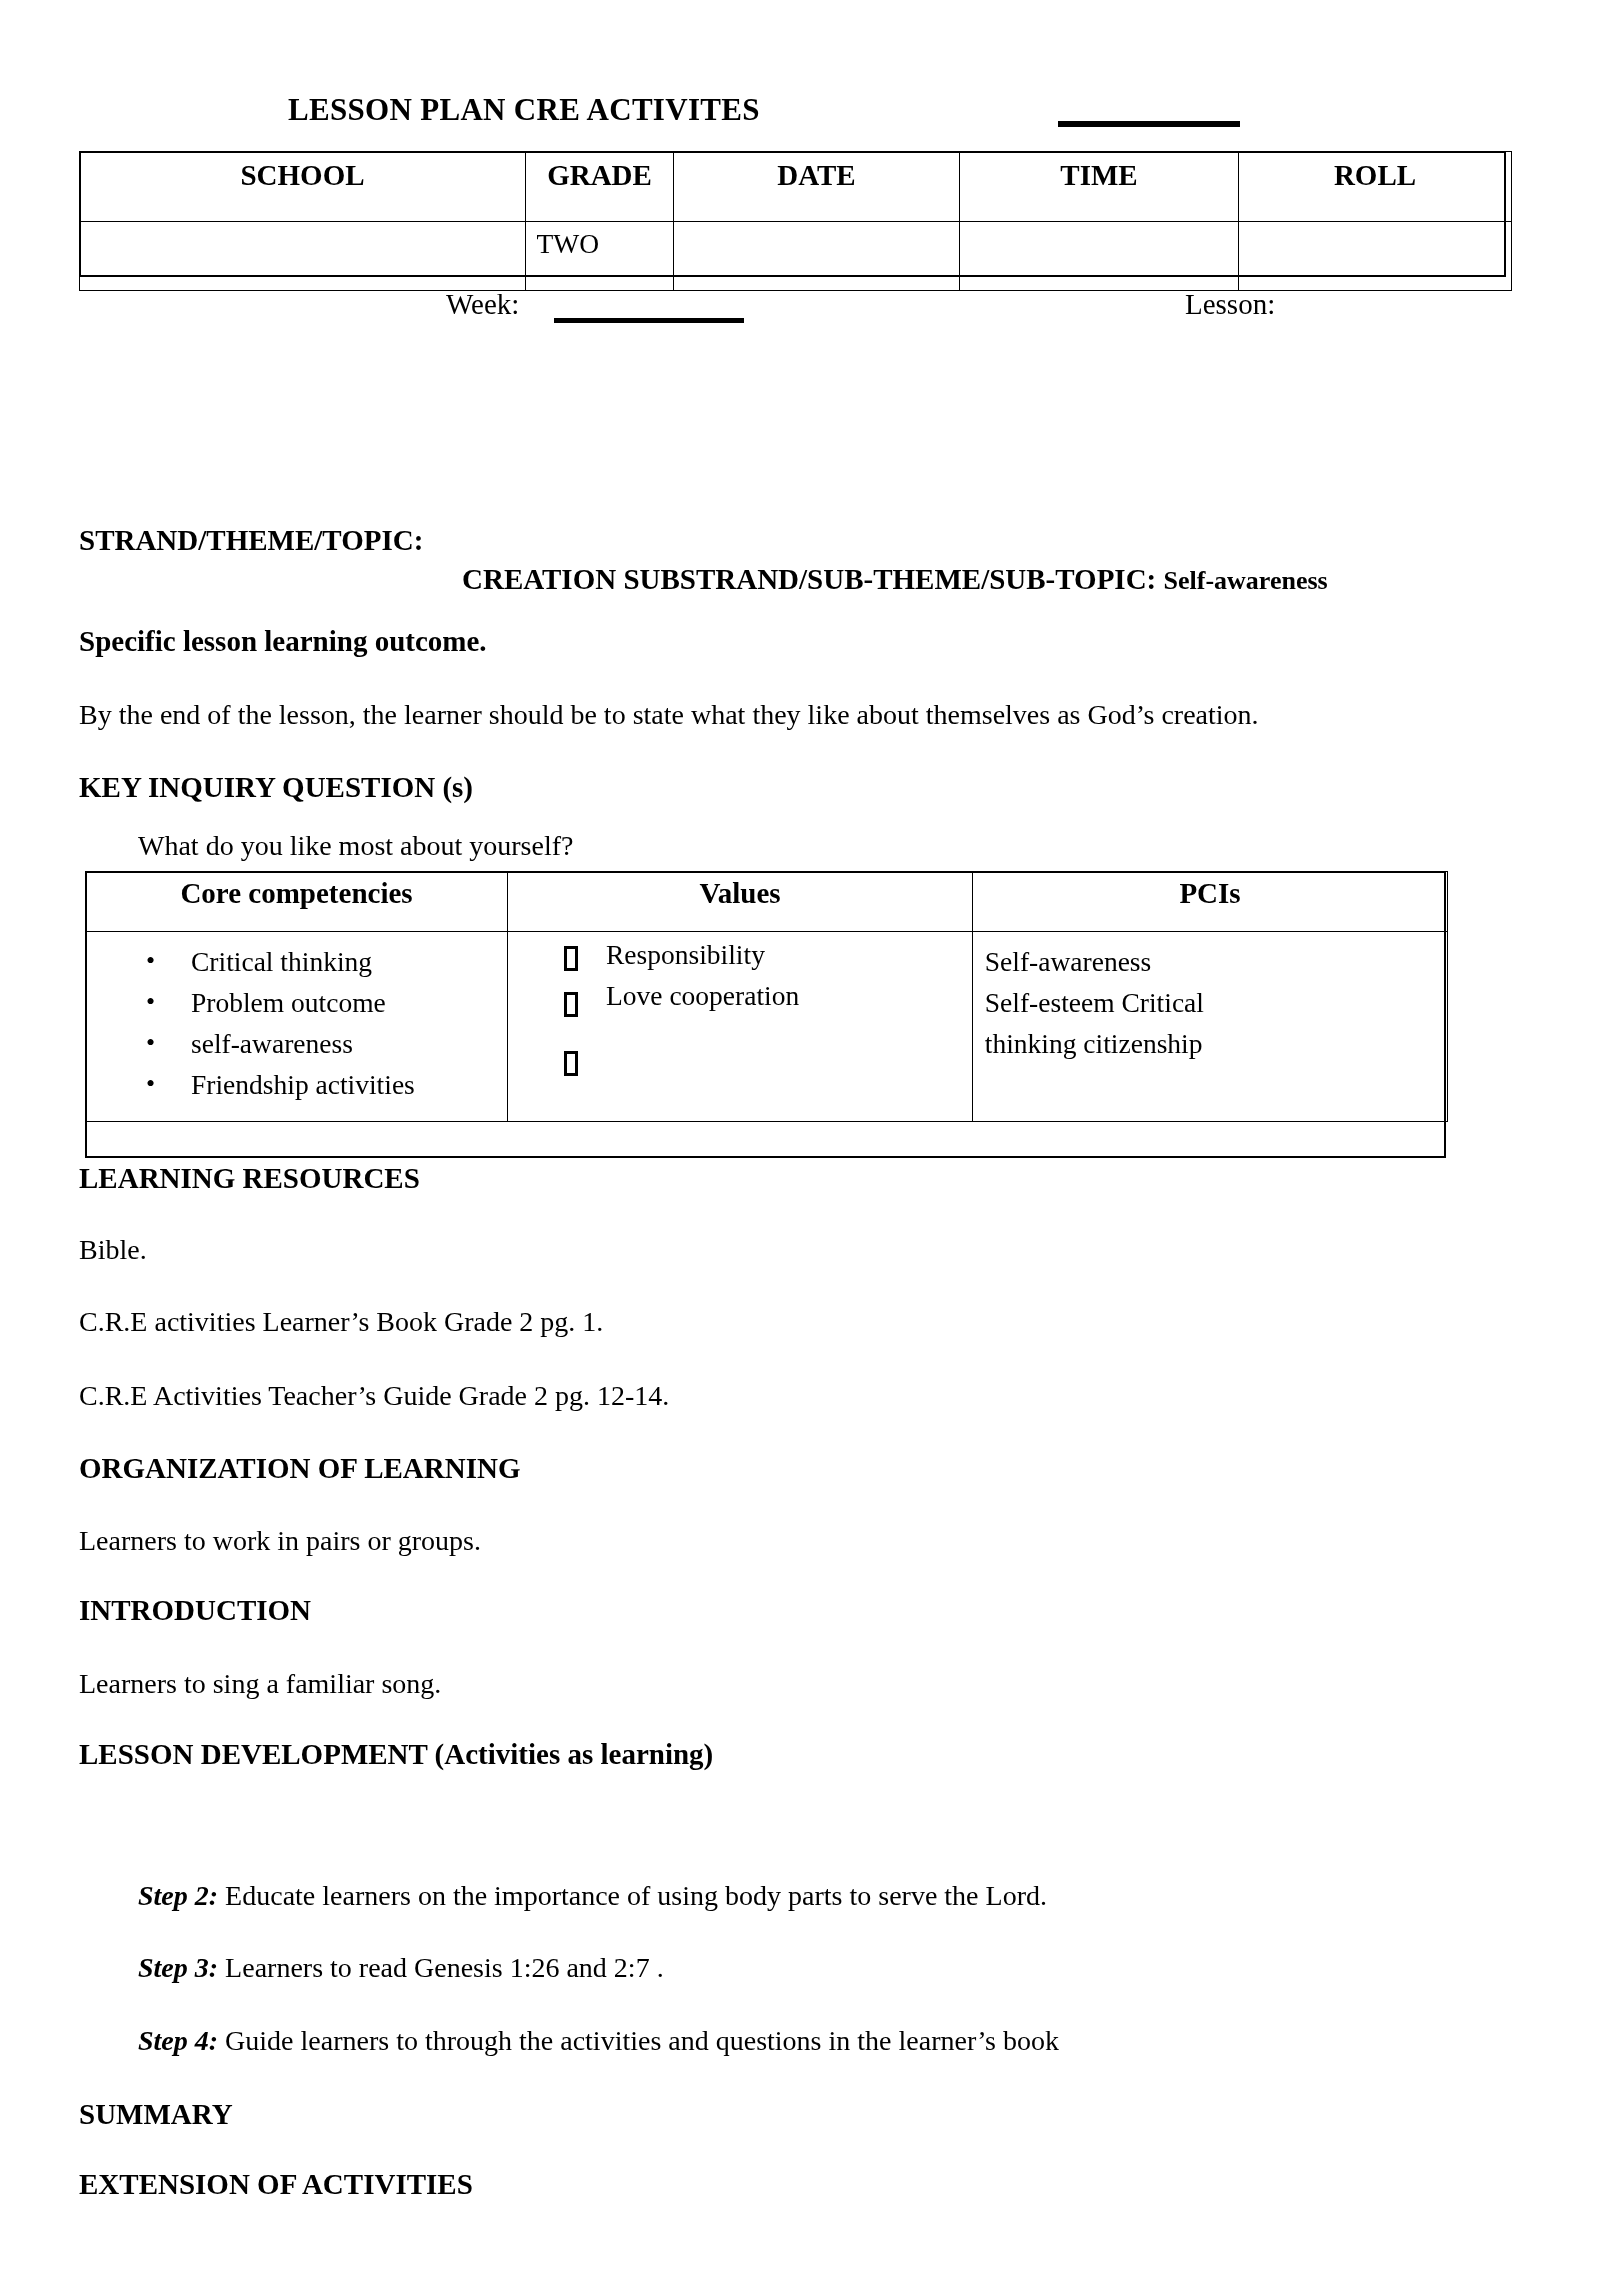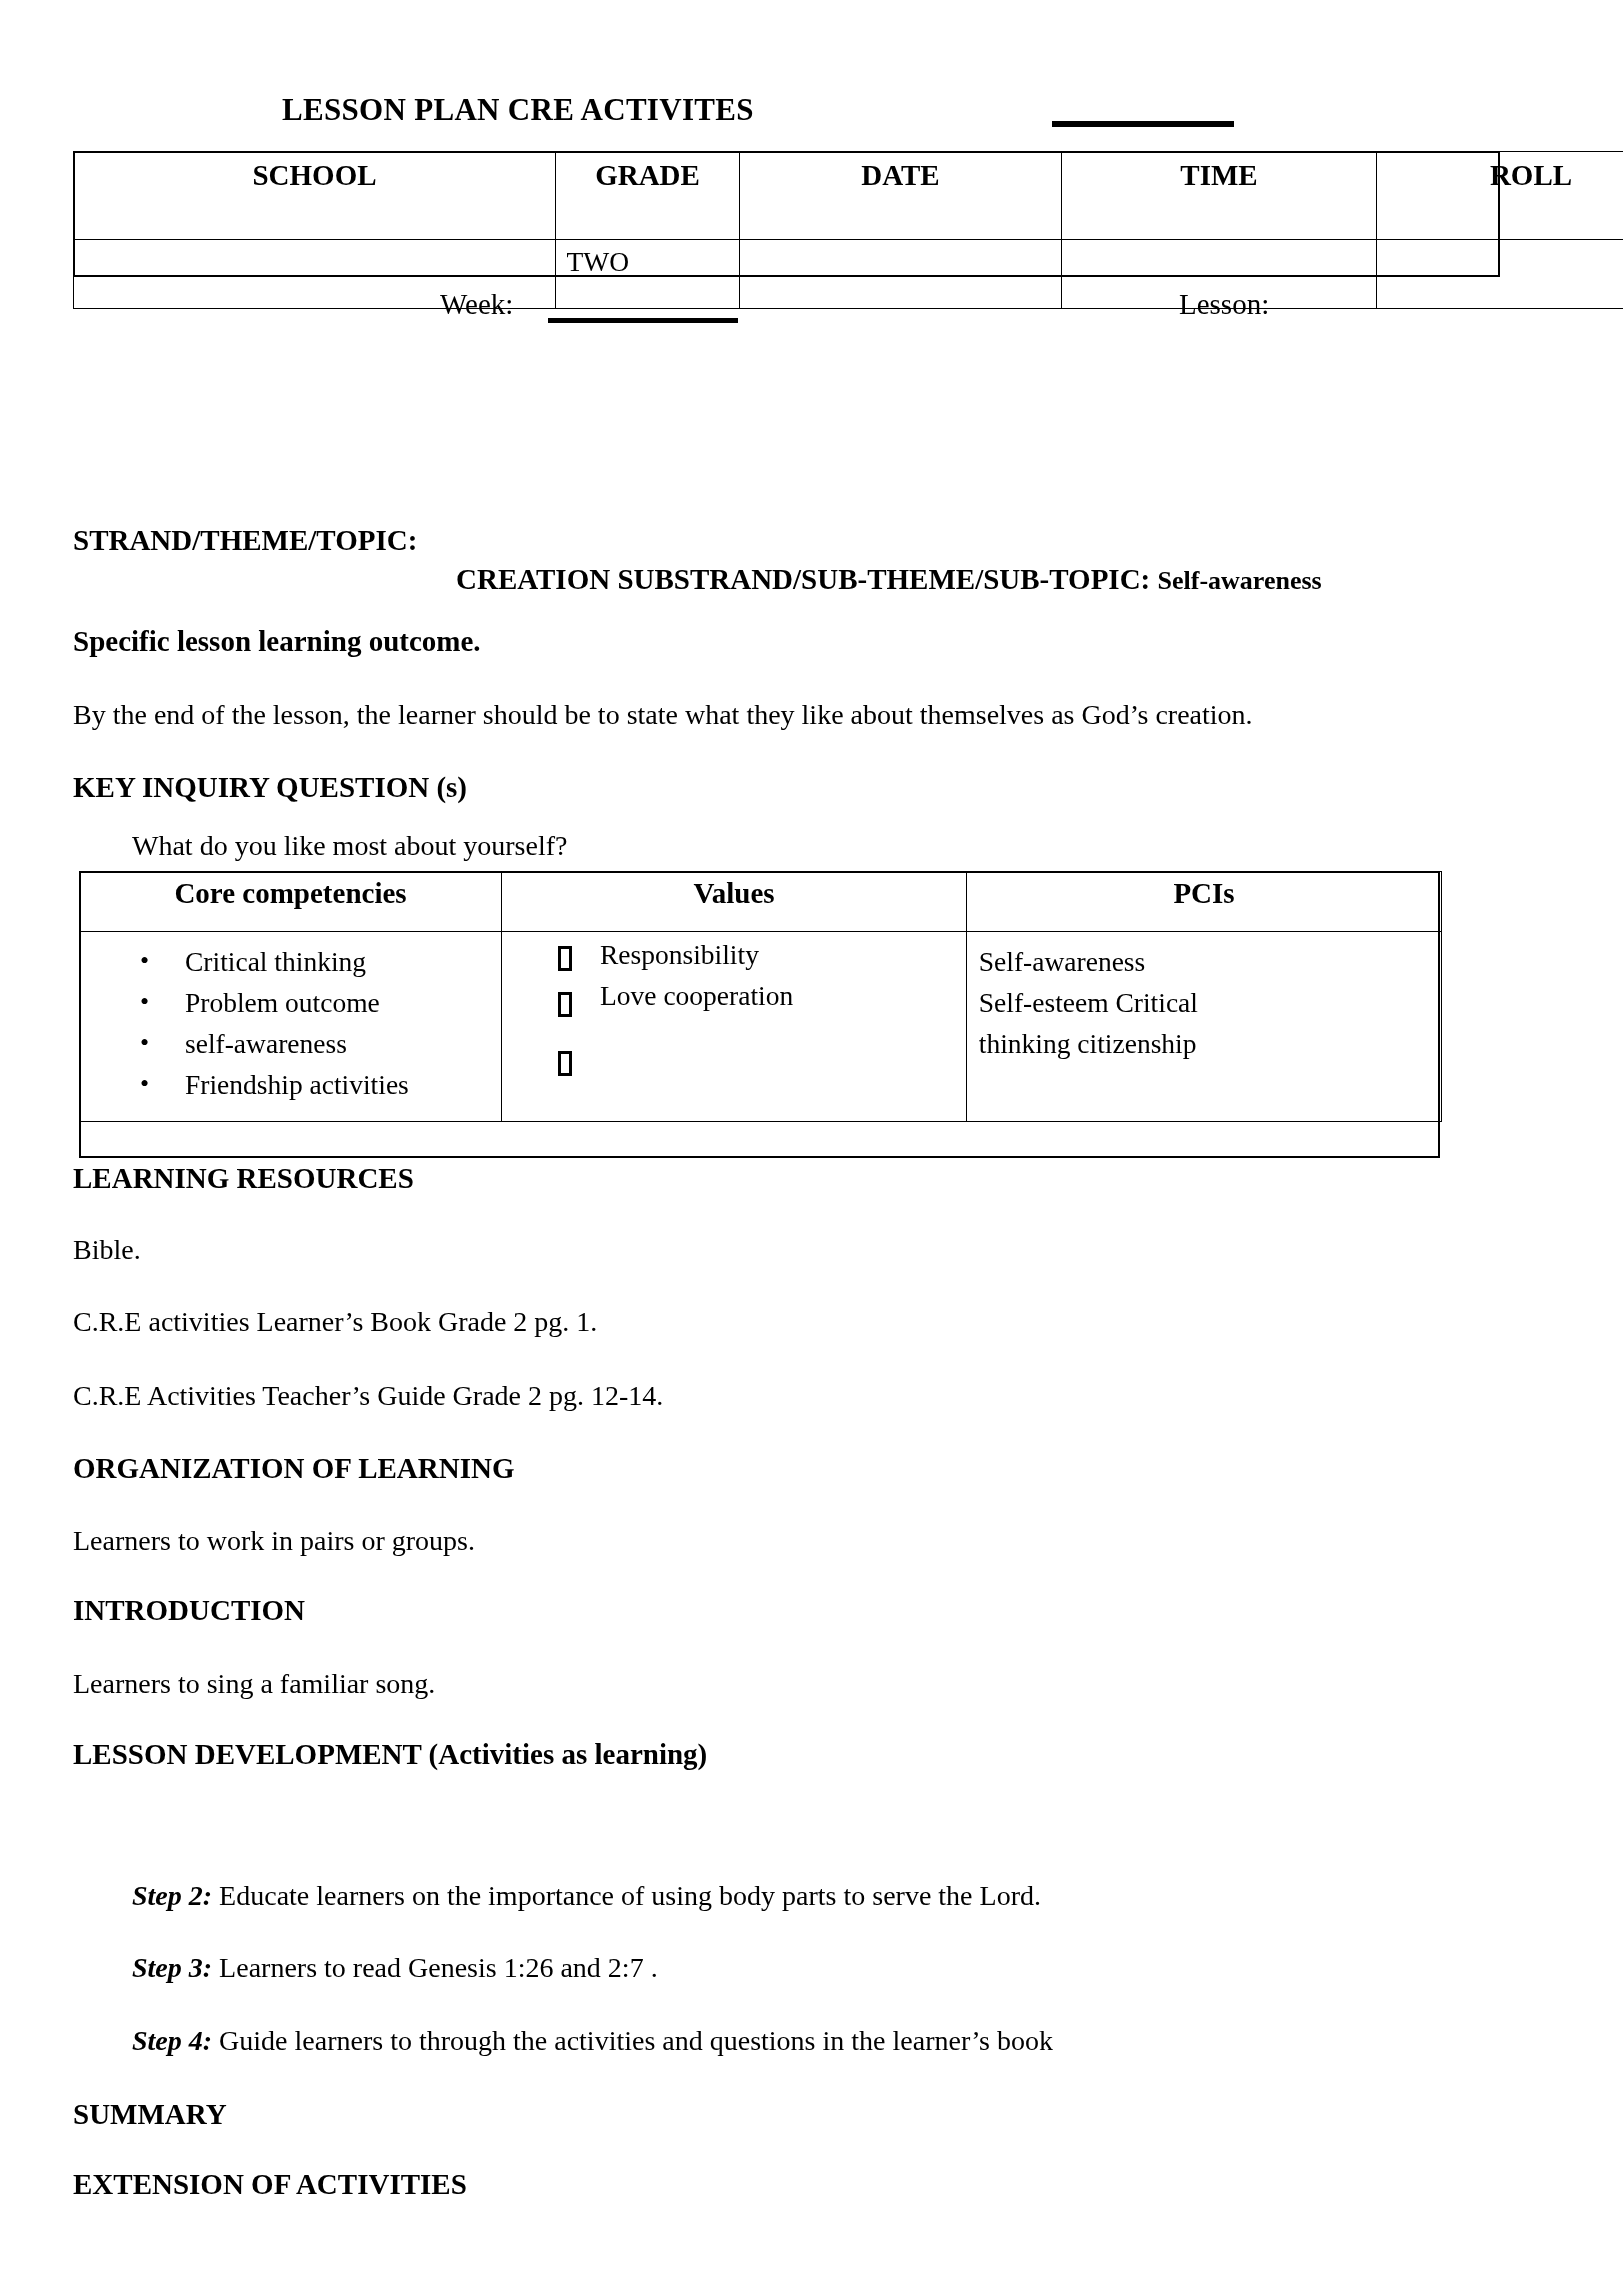--- a/index.html
+++ b/index.html
@@ -12,21 +12,21 @@
     height: 2295px;
     font-family: "Liberation Serif", "DejaVu Serif", serif;
     color: #000000;
     position: relative;
     overflow: hidden;
     -webkit-font-smoothing: antialiased;
   }
 
   .page {
     position: absolute;
-    left: 4px; top: 0;
+    left: 10px; top: 0;
     width: 1340px;
     height: 2295px;
   }
 
   
   .title-row {
     position: absolute;
     left: 69px;
     top: 92px;
     width: 1427px;
@@ -54,21 +54,21 @@
   .hdr-table {
     position: absolute;
     left: 69px;
     top: 151px;
     width: 1427px;
     border-collapse: collapse;
     table-layout: fixed;
   }
   .hdr-table td {
     border: 1.3px solid #000;
-    padding: 18px;
+    padding: 0;
     vertical-align: top;
     height: 62px;
   }
   .hdr-table tr.head-row td {
     text-align: center;
     font-size: 29px;
     font-weight: bold;
     padding-top: 6.5px;
   }
   .hdr-table tr.val-row td {

